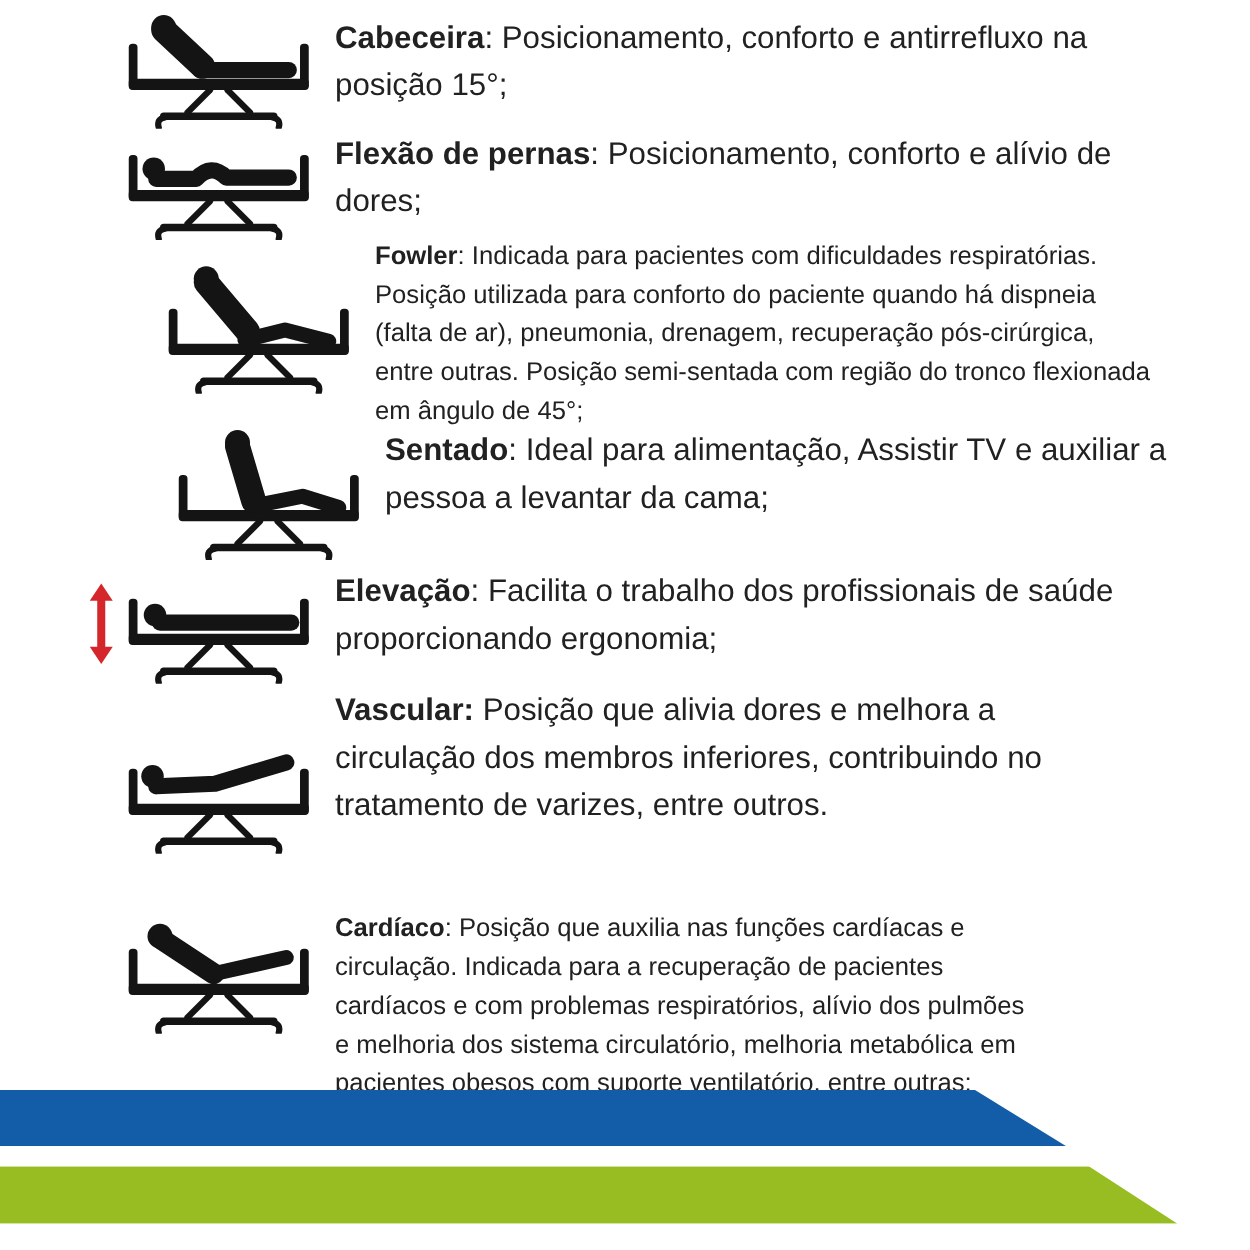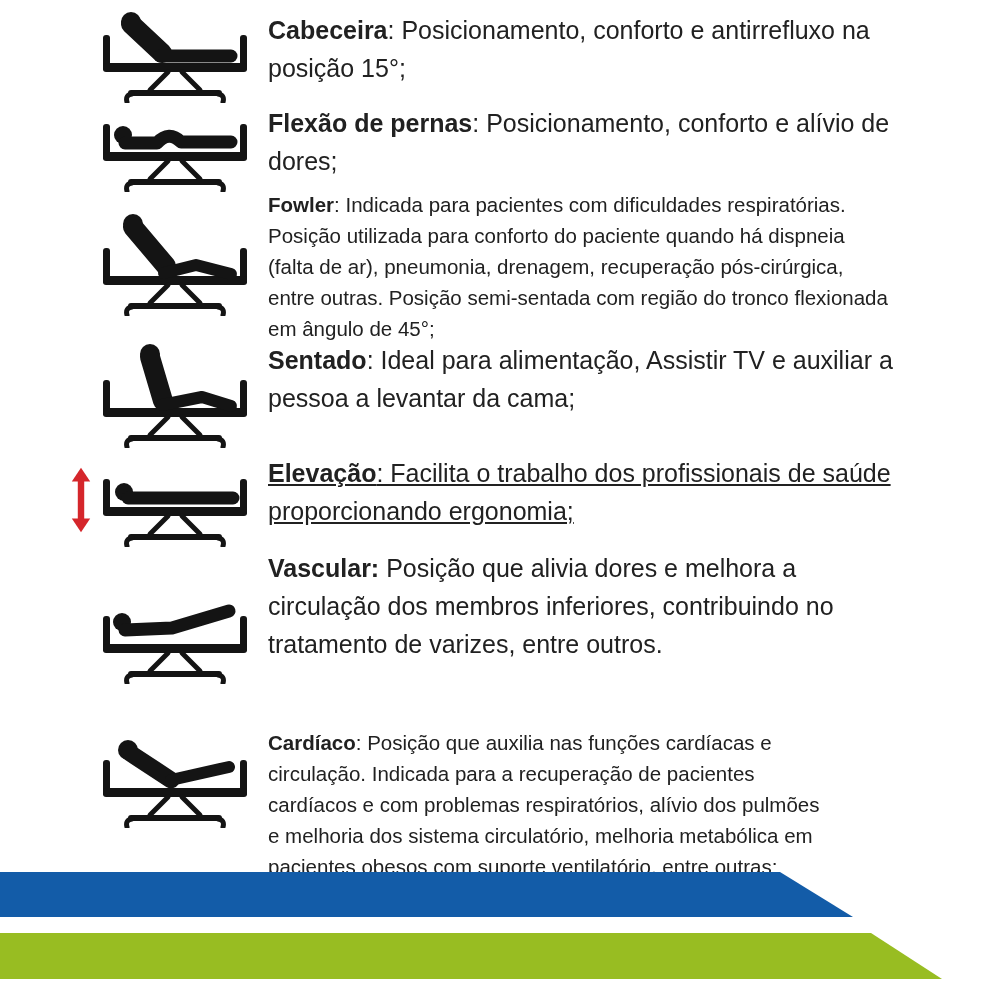--- a/index.html
+++ b/index.html
@@ -4,23 +4,23 @@
 <style>
   html,body{margin:0;padding:0;background:#fff;}
   .canvas{
     position:relative;width:1000px;height:1000px;background:#fff;overflow:hidden;
     font-family:"Liberation Sans",sans-serif;color:#212121;
     box-sizing:border-box;padding-top:11px;
   }
   .row{display:flex;align-items:center;}
   .row:nth-child(1){height:93px;}
   .row:nth-child(2){height:85px;}
-  .row:nth-child(3){height:152px;}
-  .row:nth-child(4){height:113px;}
-  .row:nth-child(5){height:95px;text-decoration:underline;}
+  .row:nth-child(3){height:152px;justify-content:flex-end;}
+  .row:nth-child(4){height:113px;margin-left:40px;}
+  .row:nth-child(5){height:95px;}
   .row:nth-child(6){height:178px;}
   .row:nth-child(7){height:110px;}
   .icon-cell{
     flex:0 0 268px;box-sizing:border-box;display:flex;align-items:center;
     justify-content:flex-end;gap:6px;padding-right:18px;
   }
   .text{flex:1;margin:0;white-space:pre-line;align-self:flex-start;max-width:700px;}
   .s-large .text{font-size:25px;line-height:38px;}
   .s-small .text{font-size:20.5px;line-height:31px;}
   .heading{font-weight:700;}

